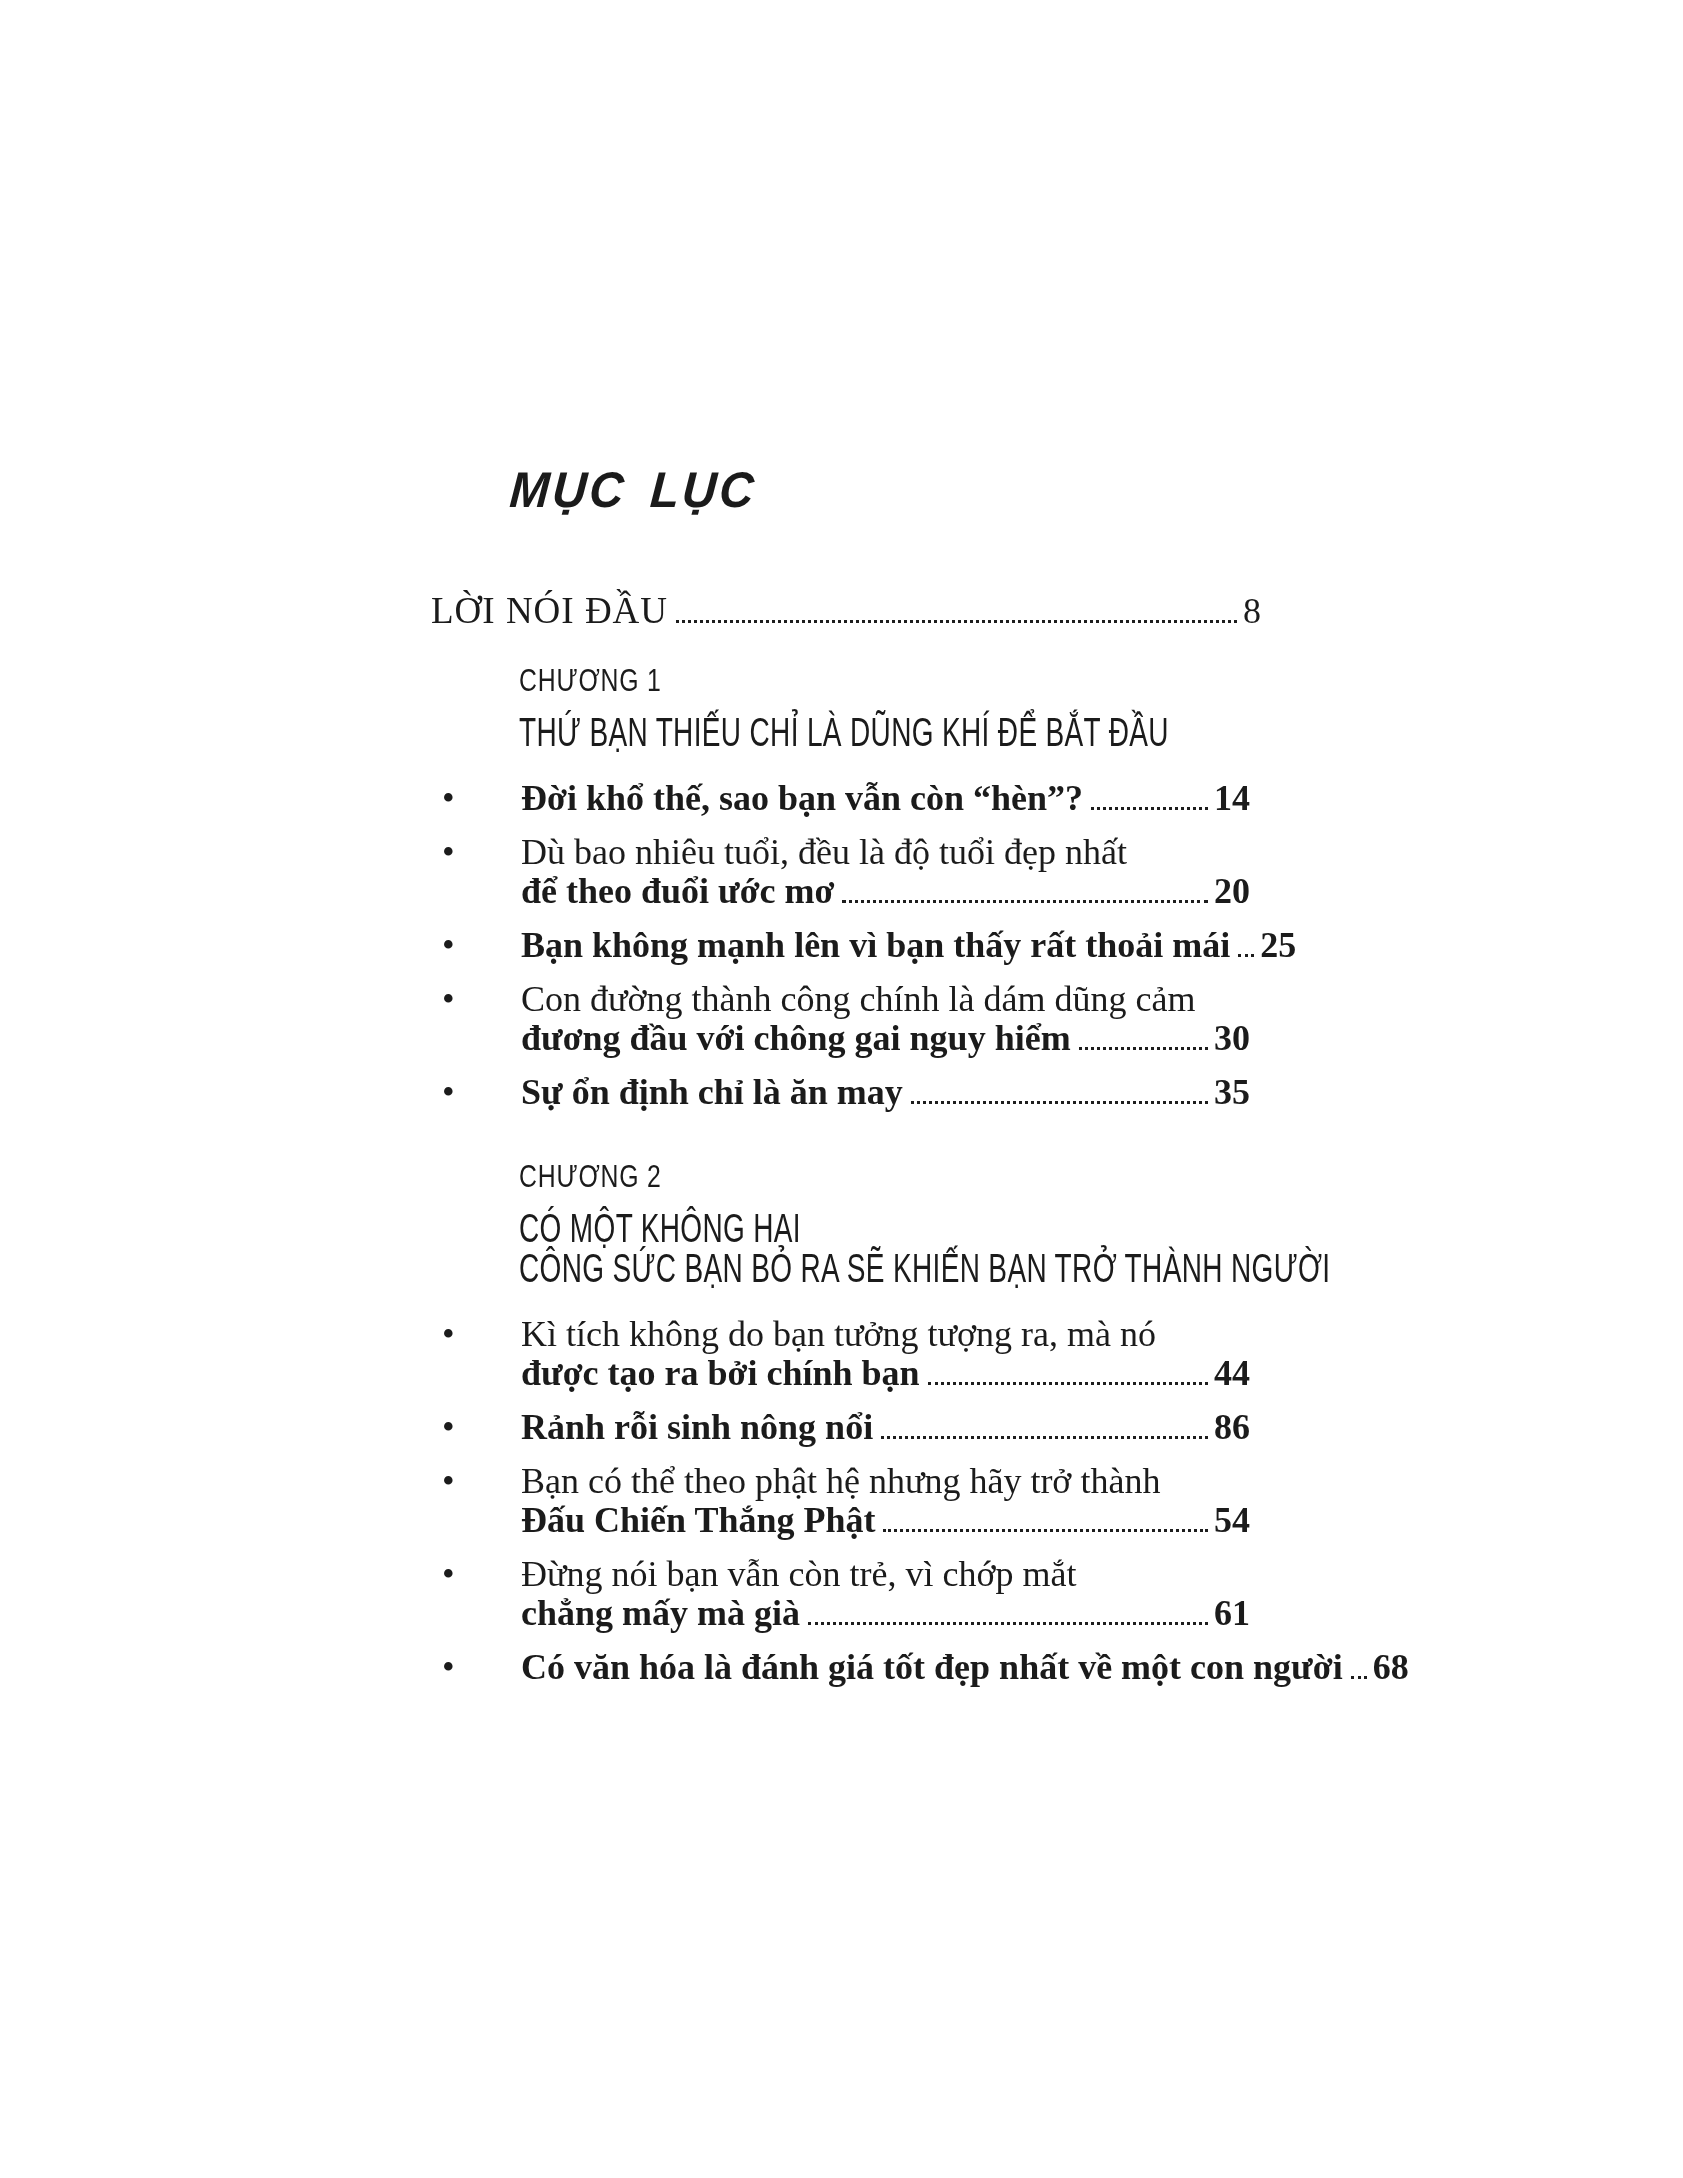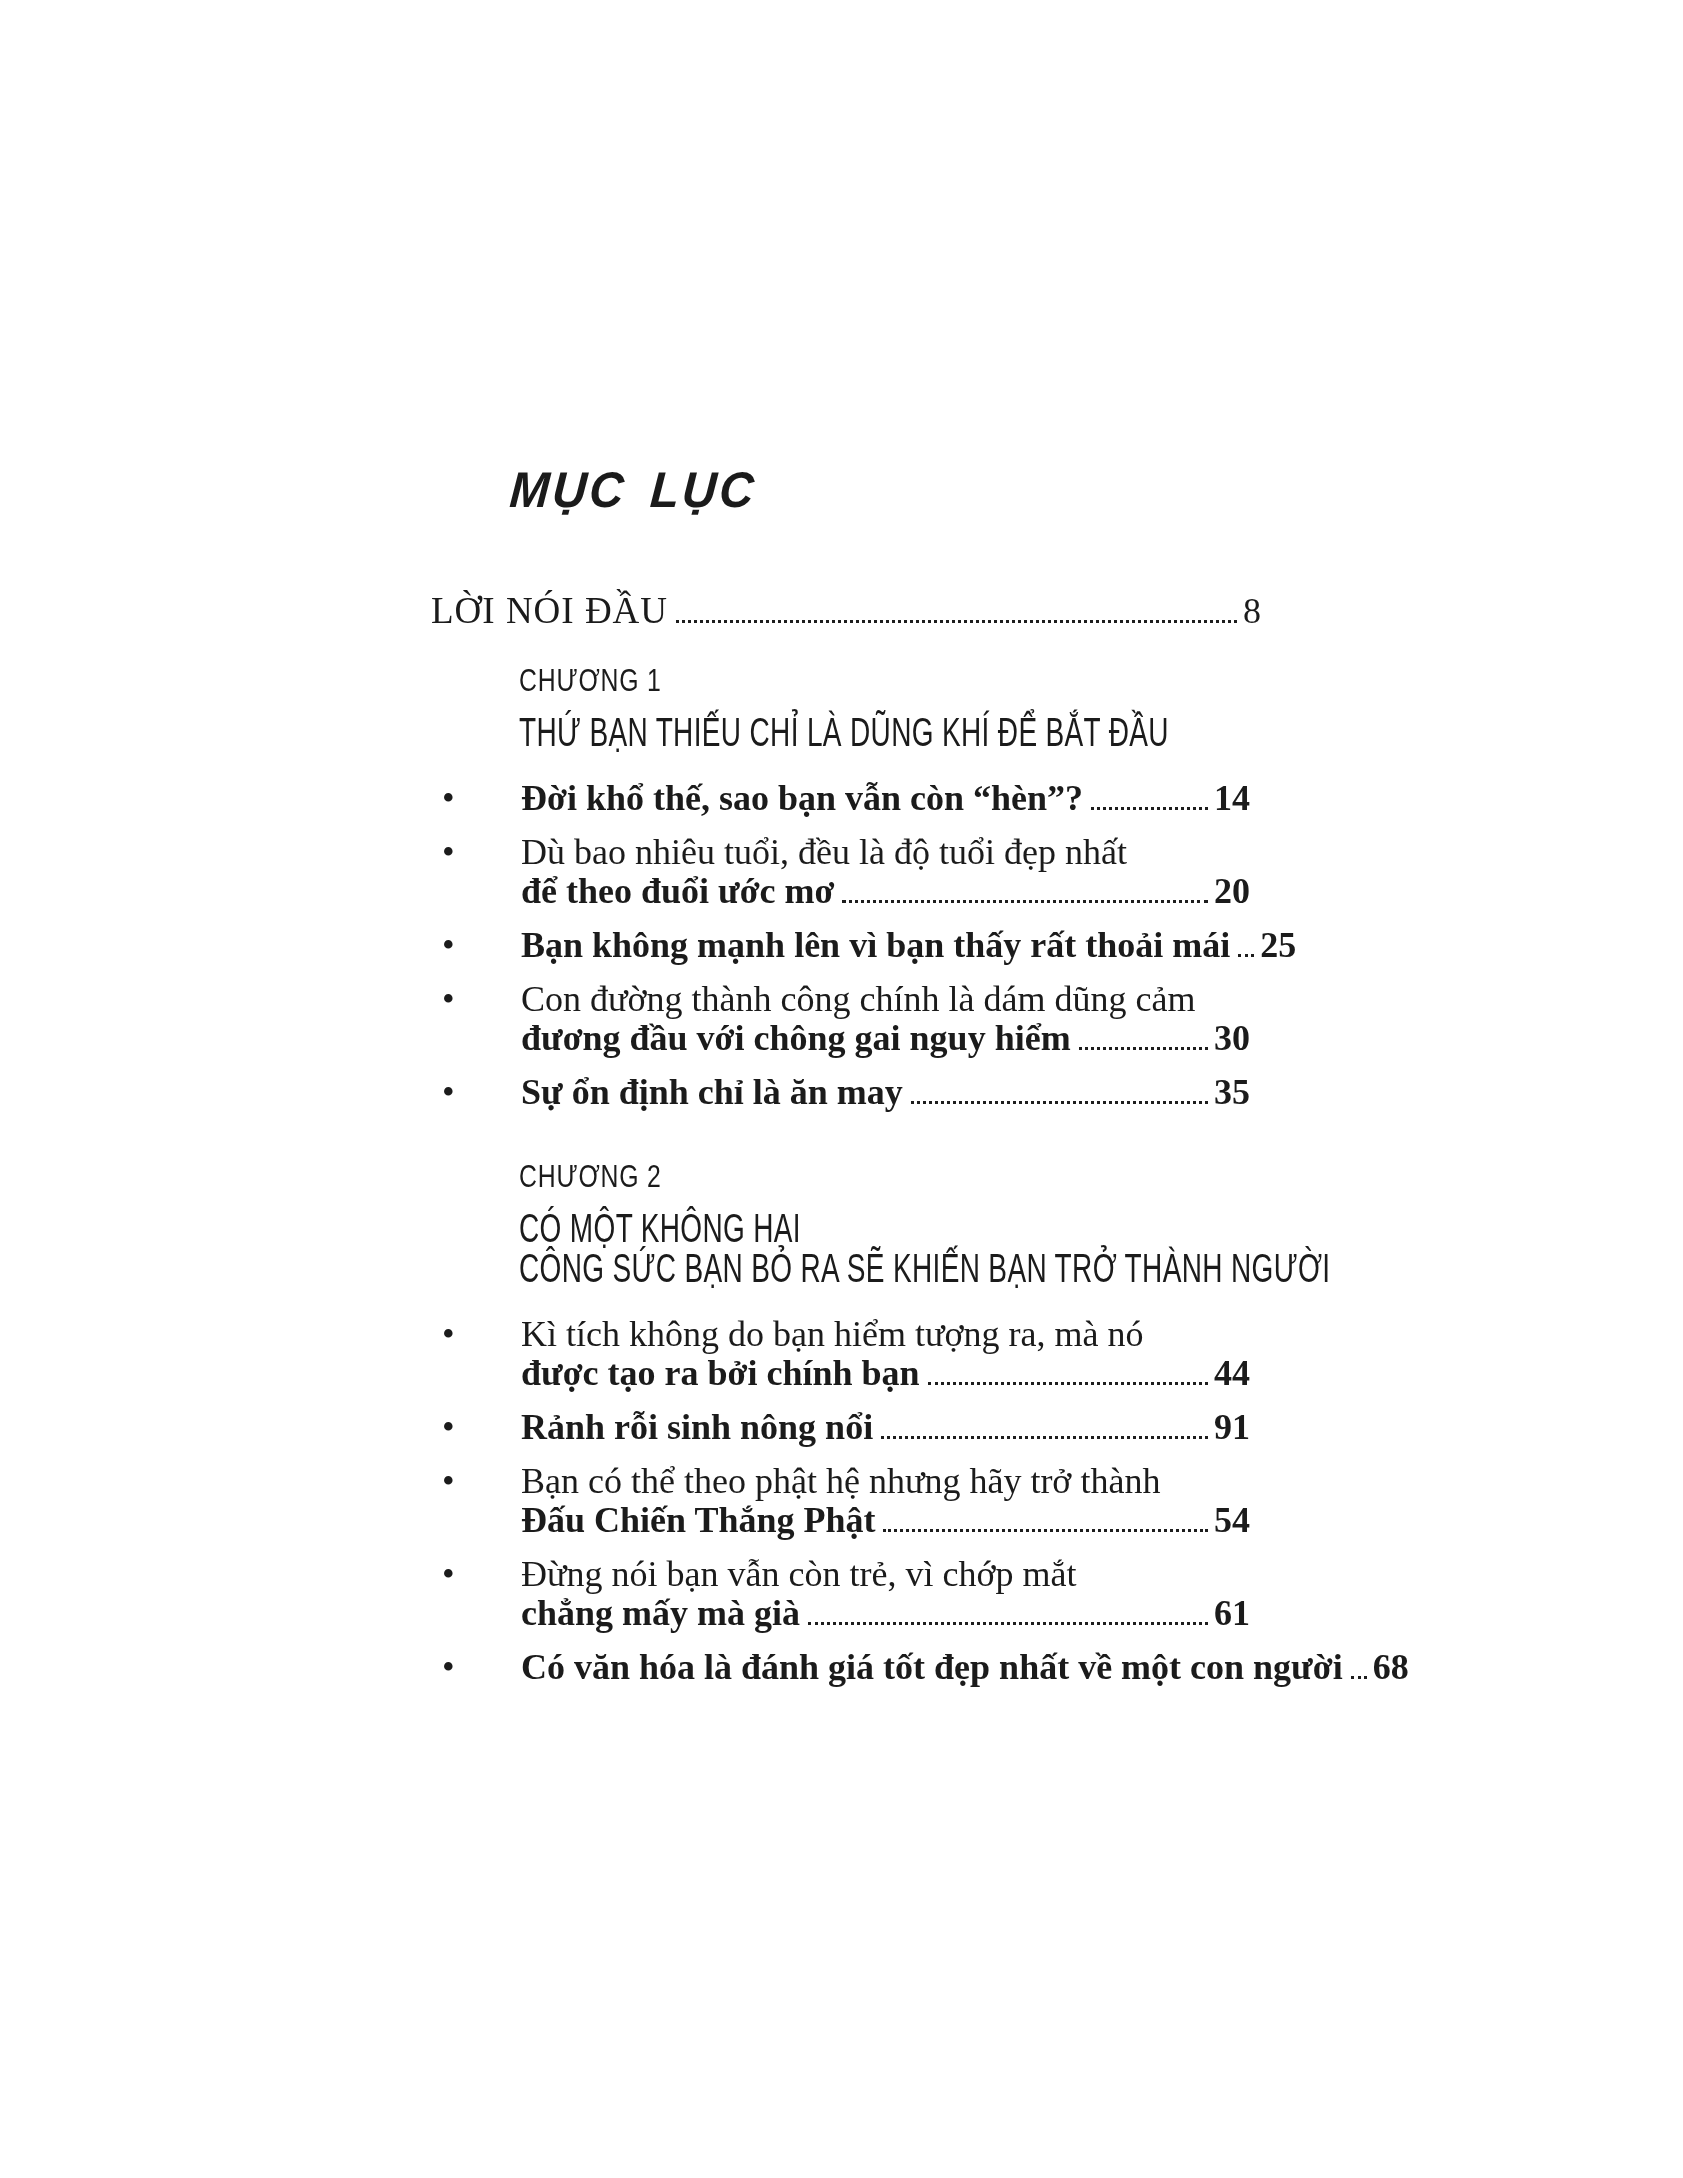--- a/index.html
+++ b/index.html
@@ -185,35 +185,35 @@
       <section class="chapter">
         <div class="ch-label"><span class="cond">CHƯƠNG 2</span></div>
         <div class="ch-title">
           <div class="t-line"><span class="cond">CÓ MỘT KHÔNG HAI</span></div>
           <div class="t-line"><span class="cond">CÔNG SỨC BẠN BỎ RA SẼ KHIẾN BẠN TRỞ THÀNH NGƯỜI</span></div>
         </div>
         <div class="items">
           <div class="item">
             <span class="bullet">•</span>
             <div class="item-lines">
-              <div class="line"><span class="line-text">Kì tích không do bạn hiểm tượng ra, mà nó</span></div>
+              <div class="line"><span class="line-text">Kì tích không do bạn tưởng tượng ra, mà nó</span></div>
               <div class="line with-page">
                 <span class="line-text">được tạo ra bởi chính bạn</span>
                 <span class="leader"></span>
                 <span class="pagenum">44</span>
               </div>
             </div>
           </div>
           <div class="item">
             <span class="bullet">•</span>
             <div class="item-lines">
               <div class="line with-page">
                 <span class="line-text">Rảnh rỗi sinh nông nổi</span>
                 <span class="leader"></span>
-                <span class="pagenum">91</span>
+                <span class="pagenum">86</span>
               </div>
             </div>
           </div>
           <div class="item">
             <span class="bullet">•</span>
             <div class="item-lines">
               <div class="line"><span class="line-text">Bạn có thể theo phật hệ nhưng hãy trở thành</span></div>
               <div class="line with-page">
                 <span class="line-text">Đấu Chiến Thắng Phật</span>
                 <span class="leader"></span>

